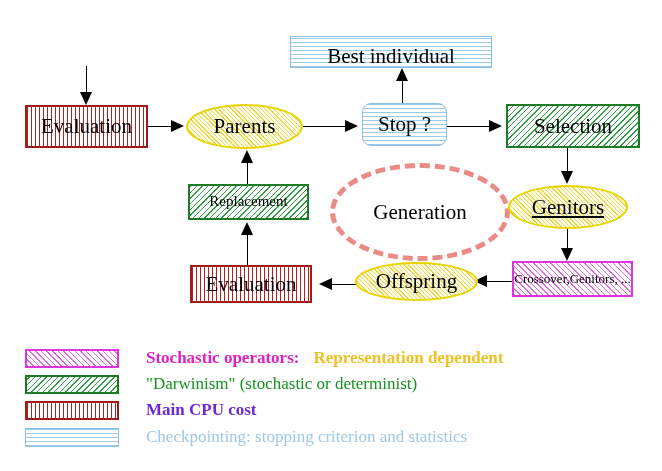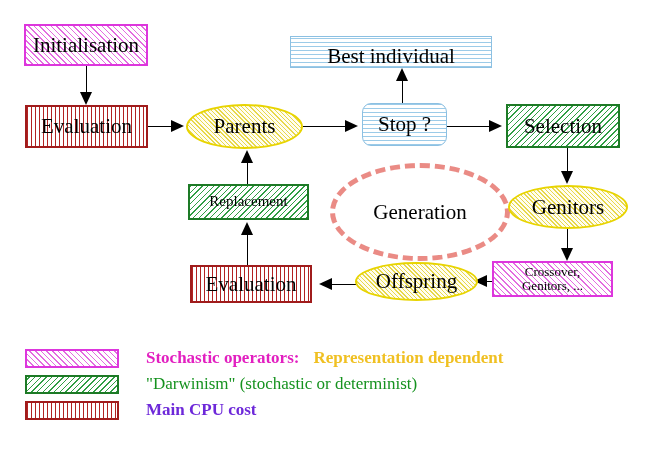--- a/index.html
+++ b/index.html
@@ -139,49 +139,46 @@
   .lt-gold    { color: #f0c022; }
   .lt-green   { color: #15921f; }
   .lt-red     { color: #6d28d9; }
   .lt-blue    { color: #9dc8e8; }
 </style>
 </head>
 <body>
 
 <div id="canvas">
 
-  <div class="node hatch-magenta" style="left:24px; top:24px; width:124px; height:42px; font-size:21px;">
-    <span class="label">Initialisation</span>
-  </div>
 
   <div class="node hatch-red" style="left:25px; top:105px; width:123px; height:43px; font-size:21px;">
     <span class="label">Evaluation</span>
   </div>
 
   <div class="node hatch-yellow ellipse" style="left:186px; top:104px; width:117px; height:45px; font-size:21px;">
     <span class="label">Parents</span>
   </div>
 
   <div class="node hatch-blue" style="left:290px; top:36px; width:202px; height:32px; font-size:21px;align-items:flex-end;">
     <span class="label">Best individual</span>
   </div>
 
   <div class="node hatch-blue rounded" style="left:362px; top:103px; width:85px; height:43px; font-size:21px;">
     <span class="label">Stop ?</span>
   </div>
 
-  <div class="node hatch-green" style="left:506px; top:104px; width:114px; height:44px; font-size:21px;">
+  <div class="node hatch-green" style="left:506px; top:104px; width:134px; height:44px; font-size:21px;">
     <span class="label">Selection</span>
   </div>
 
-  <div class="node hatch-yellow ellipse" style="left:508px; top:185px; width:120px; height:44px; font-size:21px;">
+  <div class="node hatch-yellow ellipse" style="left:508px; top:185px; width:120px; height:44px; font-size:21px;text-decoration:underline;">
     <span class="label">Genitors</span>
   </div>
 
-  <div class="node hatch-magenta" style="left:492px; top:261px; width:121px; height:36px; font-size:13px; flex-direction:column;">
+  <div class="node hatch-magenta" style="left:512px; top:261px; width:121px; height:36px; font-size:13px; ">
     <span class="label">Crossover,</span>
     <span class="label">Genitors, ...</span>
   </div>
 
   <div class="node hatch-yellow ellipse" style="left:355px; top:262px; width:123px; height:39px; font-size:21px;text-align:center;">
     <span class="label">Offspring</span>
   </div>
 
   <div class="node hatch-red" style="left:190px; top:265px; width:122px; height:38px; font-size:21px;">
     <span class="label">Evaluation</span>
@@ -237,14 +234,18 @@
   <div class="legend-row" style="top:374px;">
     <div class="swatch hatch-green"></div>
     <div class="legend-text plain lt-green">"Darwinism" (stochastic or determinist)</div>
   </div>
 
   <div class="legend-row" style="top:400px;">
     <div class="swatch hatch-red"></div>
     <div class="legend-text lt-red">Main CPU cost</div>
   </div>
 
+  <div class="legend-row" style="top:427px;">
+    <div class="swatch hatch-blue"></div>
+    <div class="legend-text plain lt-blue">Checkpointing: stopping criterion and statistics</div>
+  </div>
 
 </div>
 
 </body></html>

